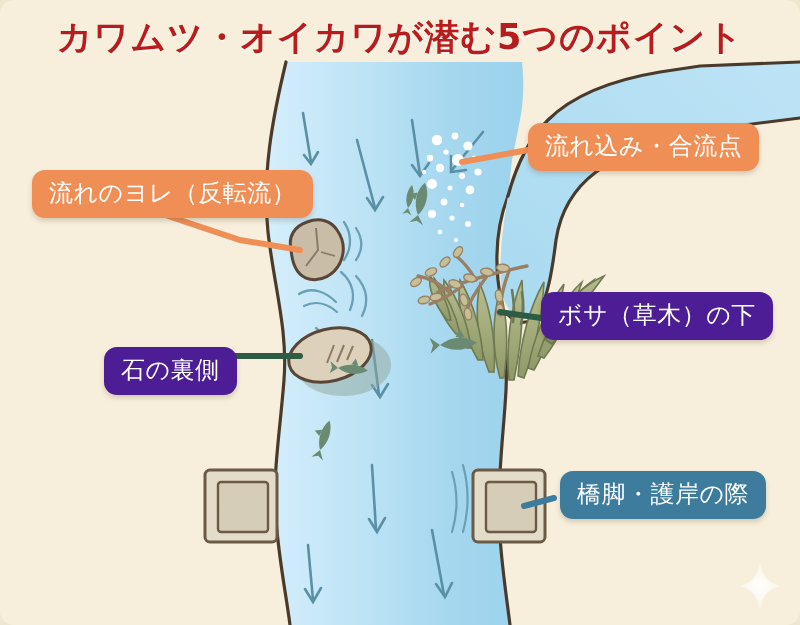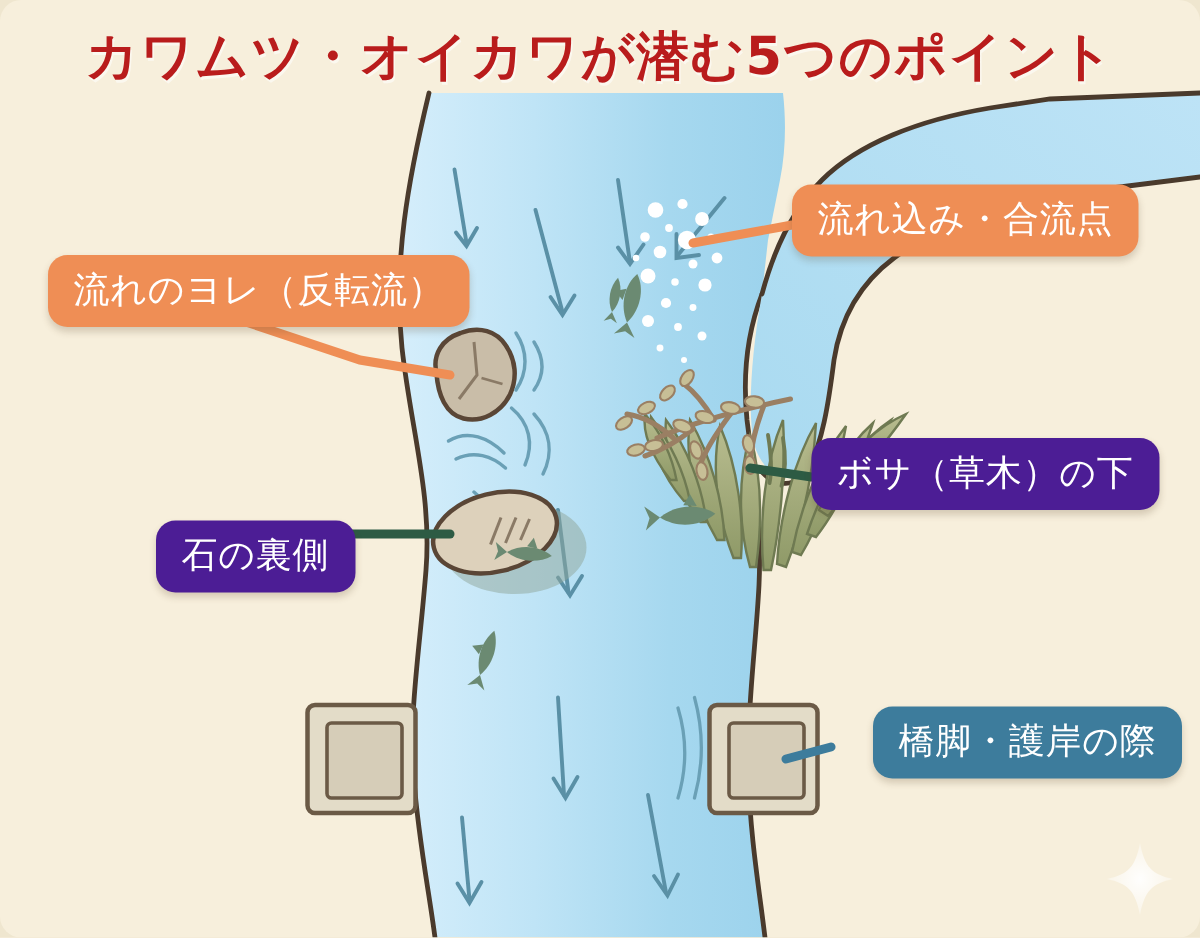--- a/index.html
+++ b/index.html
@@ -33,21 +33,21 @@
     box-sizing:border-box;
   }
   .badge-orange{background:#ef8e55;}
   .badge-green{background:#4c1d95;}
   .badge-blue{background:#3d7c9c;}
 
   #badge-inflow{left:528px;top:123px;}
   #badge-eddy{left:32px;top:170px;}
   #badge-bosa{left:541px;top:292px;}
   #badge-stone{left:104px;top:331px;margin-top:16px;}
-  #badge-pier{left:582px;top:471px;}
+  #badge-pier{left:560px;top:471px;}
 
   #title{
     position:absolute;
     left:0;top:14px;width:800px;
     text-align:center;
     font-size:35px;
     font-weight:700;
     color:#b91c1c;
     letter-spacing:1px;
     text-shadow:1px 2px 0 rgba(255,255,255,0.55);

